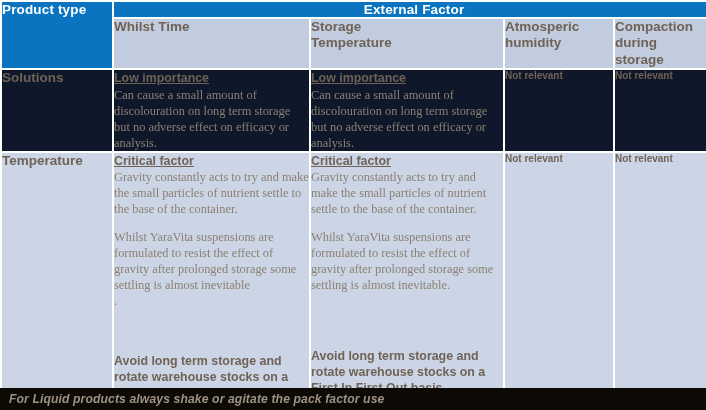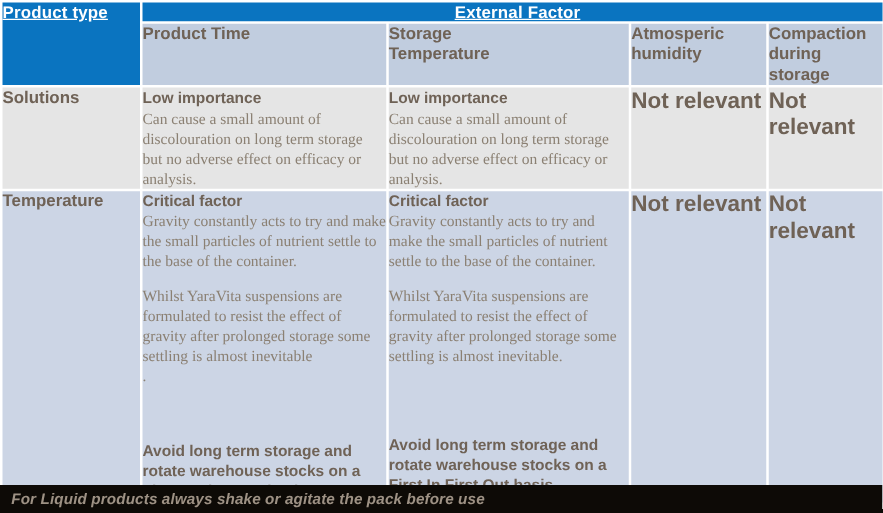--- a/index.html
+++ b/index.html
@@ -44,21 +44,20 @@
   col.c-hum     { width: 108px; }
   col.c-comp    { width: 99px; }
 
   
   .hdr-blue {
     background: #0a74c0;
     color: #ffffff;
     font-weight: bold;
     font-size: 13.5px;
     letter-spacing: .15px;
-    text-decoration: underline;
   }
 
   .hdr-external {
     text-align: center;
     padding: 7px 4px 7px 4px;
     height: 15px;
   }
 
   .hdr-product {
     padding: 8px 0 8px 9px;
@@ -71,21 +70,21 @@
     color: #6f6256;
     font-weight: bold;
     font-size: 13.5px;
     line-height: 1.22;
     padding: 11px 6px 10px 9px;
     vertical-align: top;
   }
 
   
   .row-solutions td {
-    background: #e5e5e5;
+    background: #0f172a;
   }
   .row-suspensions td {
     background: #ccd5e5;
   }
 
   .cell-rowlabel {
     color: #6f6256;
     font-weight: bold;
     font-size: 13.5px;
     padding: 9px 6px 6px 9px;
@@ -95,20 +94,21 @@
     color: #8b8073;
     font-size: 12.4px;
     line-height: 1.30;
     padding: 9px 8px 8px 9px;
   }
 
   .cell-body .lead {
     color: #6f6256;
     font-weight: bold;
     display: block;
+    text-decoration: underline;
   }
 
   .cell-body .para {
     display: block;
     font-family: Liberation Serif, serif;
   }
 
   .cell-body .gap {
     display: block;
     height: 11px;
@@ -117,21 +117,21 @@
   .cell-body .emph {
     color: #6f6256;
     font-weight: bold;
     display: block;
     margin-top: 44px;
   }
 
   .cell-notrel {
     color: #6f6256;
     font-weight: bold;
-    font-size: 18px;
+    font-size: 10px;
     padding: 9px 6px 6px 8px;
   }
 
   
   .footer-bar {
     position: absolute;
     left: 0;
     bottom: 0;
     width: 706px;
     height: 22px;
@@ -162,21 +162,21 @@
       <col class="c-comp">
     </colgroup>
 
     <tbody>
         <tr>
       <td class="hdr-blue hdr-product" rowspan="2">Product type</td>
       <td class="hdr-blue hdr-external" colspan="4">External Factor</td>
     </tr>
 
     <tr>
-      <td class="hdr-sub">Product Time</td>
+      <td class="hdr-sub">Whilst Time</td>
       <td class="hdr-sub">Storage<br>Temperature</td>
       <td class="hdr-sub">Atmosperic<br>humidity</td>
       <td class="hdr-sub">Compaction<br>during<br>storage</td>
     </tr>
 
     <tr class="row-solutions">
       <td class="cell-rowlabel">Solutions</td>
 
       <td class="cell-body">
         <span class="lead">Low importance</span>
@@ -214,15 +214,15 @@
         <span class="emph">Avoid long term storage and rotate warehouse stocks on a First In First Out basis</span>
       </td>
 
       <td class="cell-notrel">Not relevant</td>
 
       <td class="cell-notrel">Not relevant</td>
     </tr>
   </tbody>
     </table>
 
-  <div class="footer-bar">For Liquid products always shake or agitate the pack before use</div>
+  <div class="footer-bar">For Liquid products always shake or agitate the pack factor use</div>
 
 </div>
 
 </body></html>

